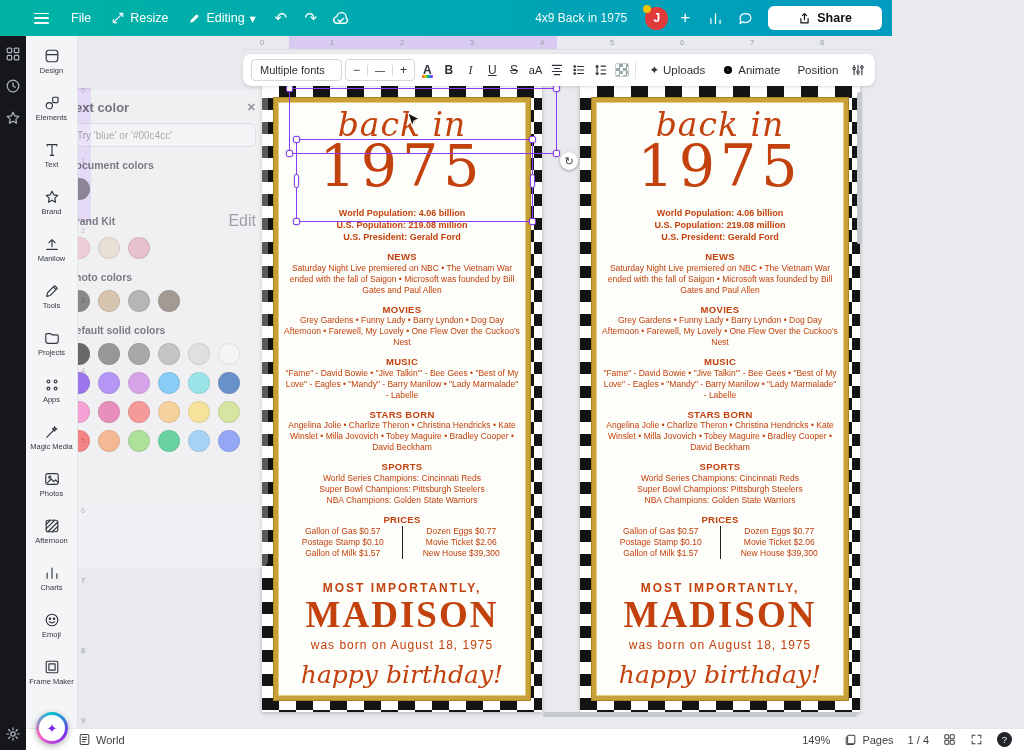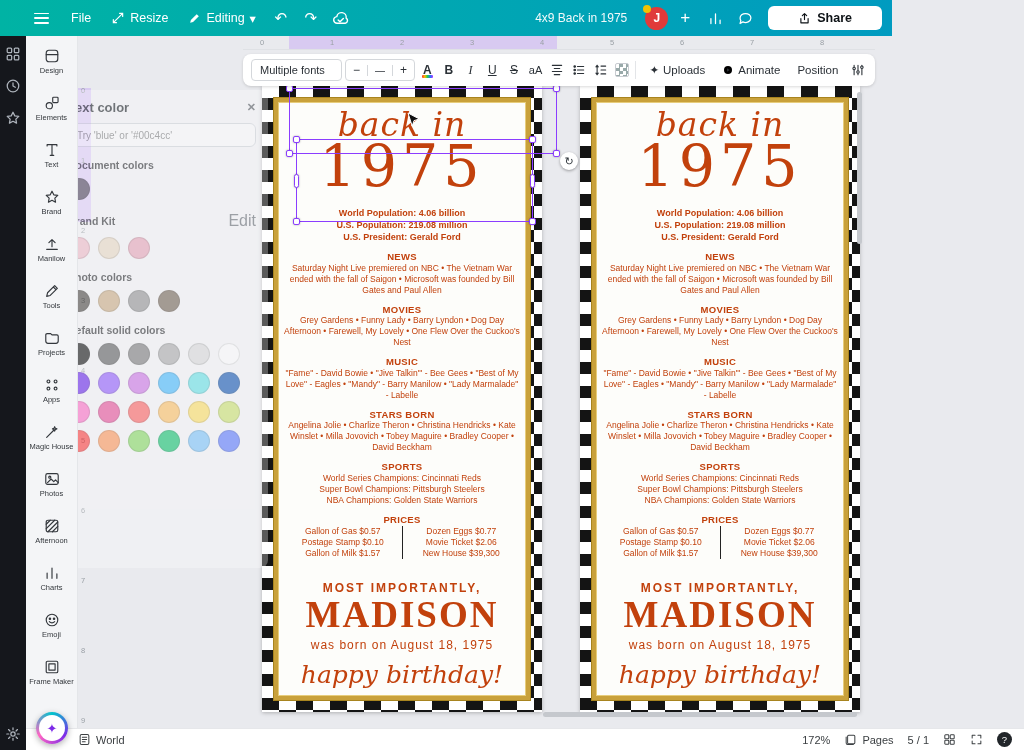--- a/index.html
+++ b/index.html
@@ -289,21 +289,21 @@
           </svg>
         </span>
       <span class="sb-lb">Apps</span>
     </div>
     <div class="sb-item">
       <span class="sb-ic">
           <svg viewBox="0 0 18 18">
             <path d="M3 15l8-8M12 3l.7 1.8L14.5 5.5l-1.8.7L12 8l-.7-1.8L9.5 5.5l1.8-.7z"></path>
           </svg>
         </span>
-      <span class="sb-lb">Magic House</span>
+      <span class="sb-lb">Magic Media</span>
     </div>
     <div class="sb-item">
       <span class="sb-ic">
           <svg viewBox="0 0 18 18">
             <rect x="2" y="3" width="14" height="12" rx="2"></rect>
             <circle cx="6.5" cy="7" r="1.2"></circle>
             <path d="M4 13l4-4 3 3 2-2 3 3"></path>
           </svg>
         </span>
       <span class="sb-lb">Photos</span>
@@ -637,31 +637,31 @@
   <div class="statusbar">
     <div class="st-item">
       <svg width="13" height="13" viewBox="0 0 18 18">
           <rect x="3" y="2" width="12" height="14" rx="2"></rect>
           <path d="M6 6h6M6 9h6M6 12h4"></path>
         </svg>
       <span>World</span>
     </div>
     <div class="st-spacer"></div>
     <div class="st-item">
-        <span>172%</span>
+        <span>149%</span>
       </div>
     <div class="st-item">
       <svg width="13" height="13" viewBox="0 0 18 18">
           <rect x="5" y="3" width="10" height="12" rx="1.5"></rect>
           <path d="M3 5.5V14a2 2 0 002 2h8"></path>
         </svg>
       <span>Pages</span>
     </div>
     <div class="st-item">
-        <span>5 / 1</span>
+        <span>1 / 4</span>
       </div>
     <div class="st-item">
       <svg width="13" height="13" viewBox="0 0 18 18">
           <rect x="2.5" y="2.5" width="5.5" height="5.5" rx="1"></rect>
           <rect x="10" y="2.5" width="5.5" height="5.5" rx="1"></rect>
           <rect x="2.5" y="10" width="5.5" height="5.5" rx="1"></rect>
           <rect x="10" y="10" width="5.5" height="5.5" rx="1"></rect>
         </svg>
     </div>
     <div class="st-item">

